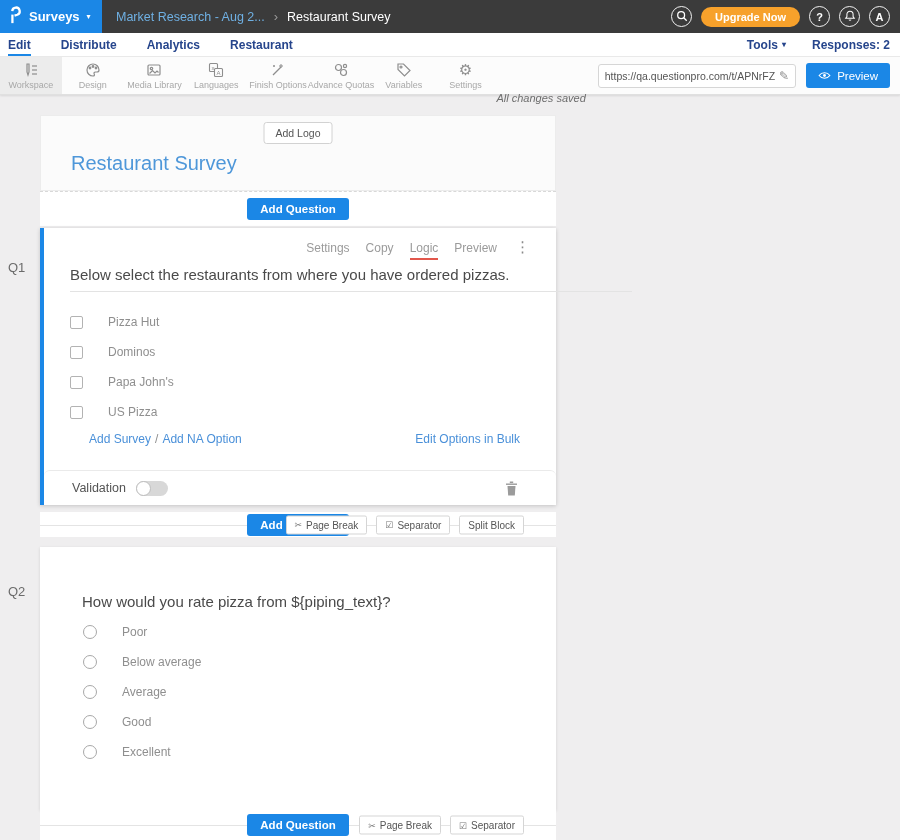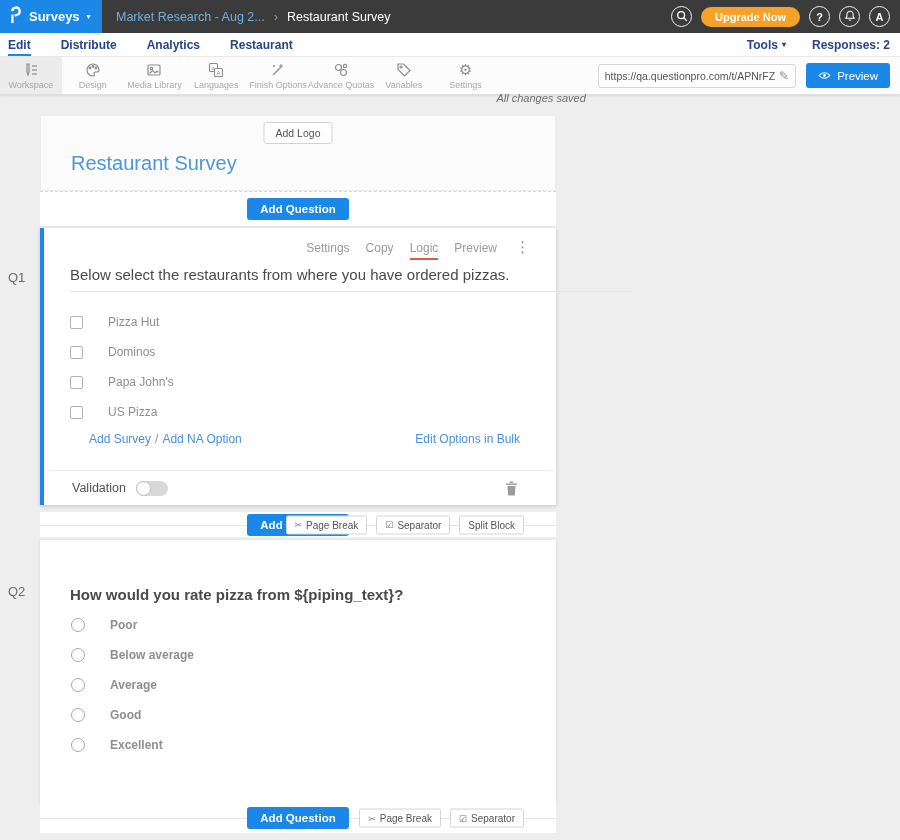--- a/index.html
+++ b/index.html
@@ -37,21 +37,21 @@
   .tool-label { font-size:9px; color:#a8a8a8; white-space:nowrap; }
   .saved { font-style:italic; font-size:11px; color:#6d6d6d; margin-left:auto; margin-right:12px; align-self:center; white-space:nowrap;margin-top:45px; }
   .url-box { width:205px; height:24px; border:1px solid #d6d6d6; border-radius:3px; background:#fff; display:flex; align-items:center; align-self:center; padding:0 6px; gap:4px; }
   .url-box input { border:0; flex:1; min-width:0; font-size:10.5px; color:#555; outline:none; background:transparent; font-family:inherit; }
   .url-pencil { color:#8a8a8a; font-size:12px; cursor:pointer; }
   .preview-btn { margin:0 10px; align-self:center; background:#1b87e6; color:#fff; font-size:11.5px; height:25px; padding:0 12px; border-radius:3px; border:none; display:flex; align-items:center; gap:6px; cursor:pointer; font-family:inherit; }
 
   
   .content { position:absolute; left:40px; top:115px; width:516px; }
   .q-side-label { position:absolute; left:8px; font-size:13px; color:#6b6b6b; }
-  #q1-label { top:270px; } #q2-label { top:584px; }
+  #q1-label { top:260px; } #q2-label { top:584px; }
 
   .header-card { height:76px; background:#fbfbfb; border:1px solid #ececec; position:relative; }
   .add-logo { position:absolute; top:6px; left:50%; transform:translateX(-50%); background:#fff; border:1px solid #d2d2d2; border-radius:3px; font-size:10.5px; color:#555; padding:4px 11px; cursor:pointer; font-family:inherit; }
   .survey-title { position:absolute; left:30px; top:36px; font-size:20px; font-weight:400; color:#4e97d9; cursor:text; }
 
   .strip { background:#fff; position:relative; display:flex; align-items:center; justify-content:center; }
   .strip1 { height:35px; border-top:1px dashed #d8d8d8; }
   .strip2 { height:25px; margin-top:7px; }
   .strip3 { height:30px; }
   .strip2::before, .strip3::before { content:''; position:absolute; left:0; right:0; top:50%; border-top:1px solid #e4e4e4; }
@@ -74,21 +74,21 @@
   .opt-label { font-size:12px; color:#8f8f8f; }
   .links-row { display:flex; justify-content:space-between; margin-top:5px; padding-left:19px; padding-right:36px; font-size:12px; }
   .link { color:#4a90d9; cursor:pointer; }
   .link-slash { color:#8f8f8f; margin:0 4px; }
   .q-footer { position:absolute; bottom:0; left:0; right:0; height:35px; border-top:1px solid #eaeaea; display:flex; align-items:center; padding:0 38px 0 28px;border-radius:6px; }
   .validation-label { font-size:12.5px; color:#545454; }
   .toggle { width:32px; height:15px; background:#d8d8d8; border-radius:8px; margin-left:10px; position:relative; cursor:pointer; }
   .toggle-knob { position:absolute; left:0; top:0; width:15px; height:15px; background:#fff; border:1px solid #bdbdbd; border-radius:50%; }
   .trash { margin-left:auto; cursor:pointer; display:flex; }
 
-  .q2-card { margin-top:3px; height:263px; background:#fff; box-shadow:0 1px 3px rgba(0,0,0,0.12); padding-left:30px;font-weight:bold; }
+  .q2-card { margin-top:10px; height:263px; background:#fff; box-shadow:0 1px 3px rgba(0,0,0,0.12); padding-left:42px; }
   .q2-text { padding-top:46px; font-size:15px; color:#4a4a4a; cursor:text; }
   .q2-opts { margin-top:7px; }
 </style>
 </head>
 <body>
 
 <div class="screen">
 
   <div class="topbar">
     <div class="brand">

